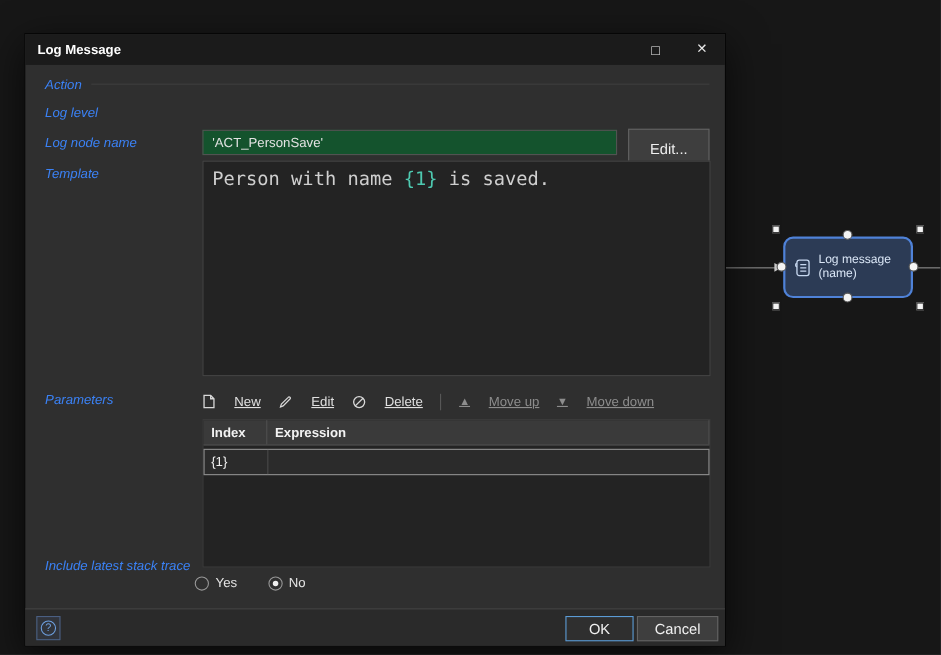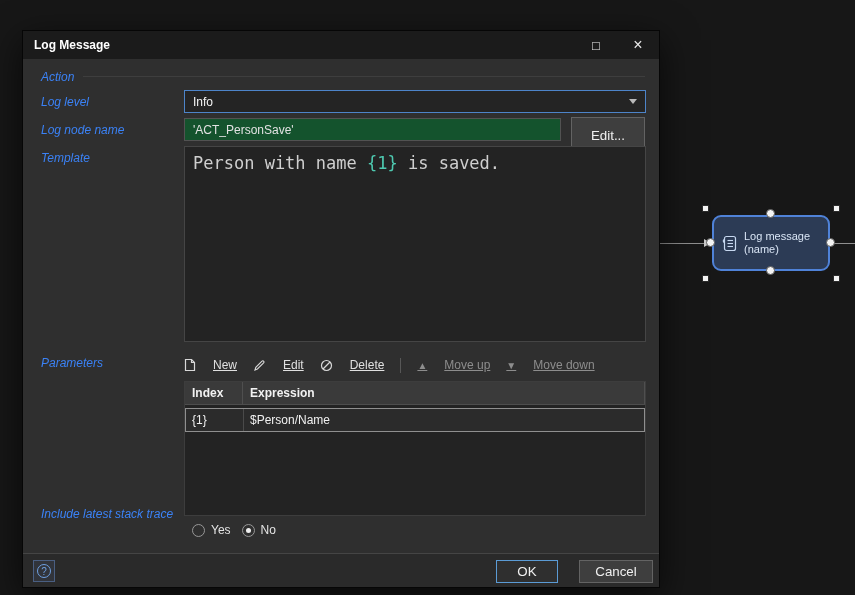--- a/index.html
+++ b/index.html
@@ -109,22 +109,22 @@
   .ptable .th.c-expr  { flex:1; }
   .ptable .trow {
     display:flex; height:24px; margin-top:3px; background:#2b2b2b;
     border:1px solid #8f8f8f; color:#f0f0f0;
   }
   .ptable .td { display:flex; align-items:center; padding-left:6px; }
   .ptable .td.c-index { width:58px; border-right:1px solid #4a4a4a; }
   .ptable .td.c-expr  { flex:1; }
 
   .stack-row {
-    position:absolute; left:169px; top:489px; height:20px;
-    display:flex; align-items:center; gap:11px;
+    position:absolute; left:154px; top:489px; height:20px;
+    display:flex; align-items:center; gap:28px;
   }
   .radio-opt { display:flex; align-items:center; gap:6px; cursor:default; }
   .radio {
     width:13px; height:13px; border:1px solid #979797; border-radius:50%;
     background:transparent; position:relative;
   }
   .radio.sel::after {
     content:""; position:absolute; left:3px; top:3px; width:5px; height:5px;
     border-radius:50%; background:#efefef;
   }
@@ -135,21 +135,21 @@
   }
   .help-btn {
     position:absolute; left:10px; top:6px; width:22px; height:22px;
     background:#31343b; border:1px solid #4a5f82; display:flex;
     align-items:center; justify-content:center; cursor:default;
   }
   .help-btn .qmark {
     width:14px; height:14px; border:1px solid #6ea0e0; border-radius:50%;
     color:#6ea0e0; font-size:10px; display:flex; align-items:center; justify-content:center;
   }
-  .ok-btn     { position:absolute; left:473px; top:6px; width:62px; height:23px;
+  .ok-btn     { position:absolute; left:491px; top:6px; width:62px; height:23px;
                 background:#2f2f2f; border:1px solid #5b9bd5; }
   .cancel-btn { position:absolute; left:556px; top:6px; width:74px; height:23px; }
 
   svg { display:block; }
 </style>
 </head>
 <body>
 
 <div class="flow-line left"></div>
 <div class="flow-arrow"></div>
@@ -192,24 +192,20 @@
       <span class="win-btn close">
         <span>×</span>
       </span>
     </span>
   </div>
 
   <div class="lbl" style="top:39px;">Action</div>
   <div class="group-rule" style="left:60px; right:14px; top:45px;"></div>
 
   <div class="lbl" style="top:64px;">Log level</div>
-  <div class="combobox">
-    <span>Info</span>
-    <span class="caret"></span>
-  </div>
 
   <div class="lbl" style="top:92px;">Log node name</div>
   <div class="textfield">
     <span>'ACT_PersonSave'</span>
   </div>
   <button class="btn edit-btn">Edit...</button>
 
   <div class="lbl" style="top:120px;">Template</div>
   <div class="template-box"><span>Person with name </span><span class="token">{1}</span><span> is saved.</span></div>
 
@@ -253,21 +249,20 @@
     </span>
   </div>
 
   <div class="ptable">
     <div class="thead">
       <span class="th c-index">Index</span>
       <span class="th c-expr">Expression</span>
     </div>
     <div class="trow">
       <span class="td c-index">{1}</span>
-      <span class="td c-expr">$Person/Name</span>
     </div>
   </div>
 
   <div class="lbl" style="top:476px;">Include latest stack trace</div>
   <div class="stack-row">
     <span class="radio-opt">
       <span class="radio"></span>
       <span>Yes</span>
     </span>
     <span class="radio-opt">

